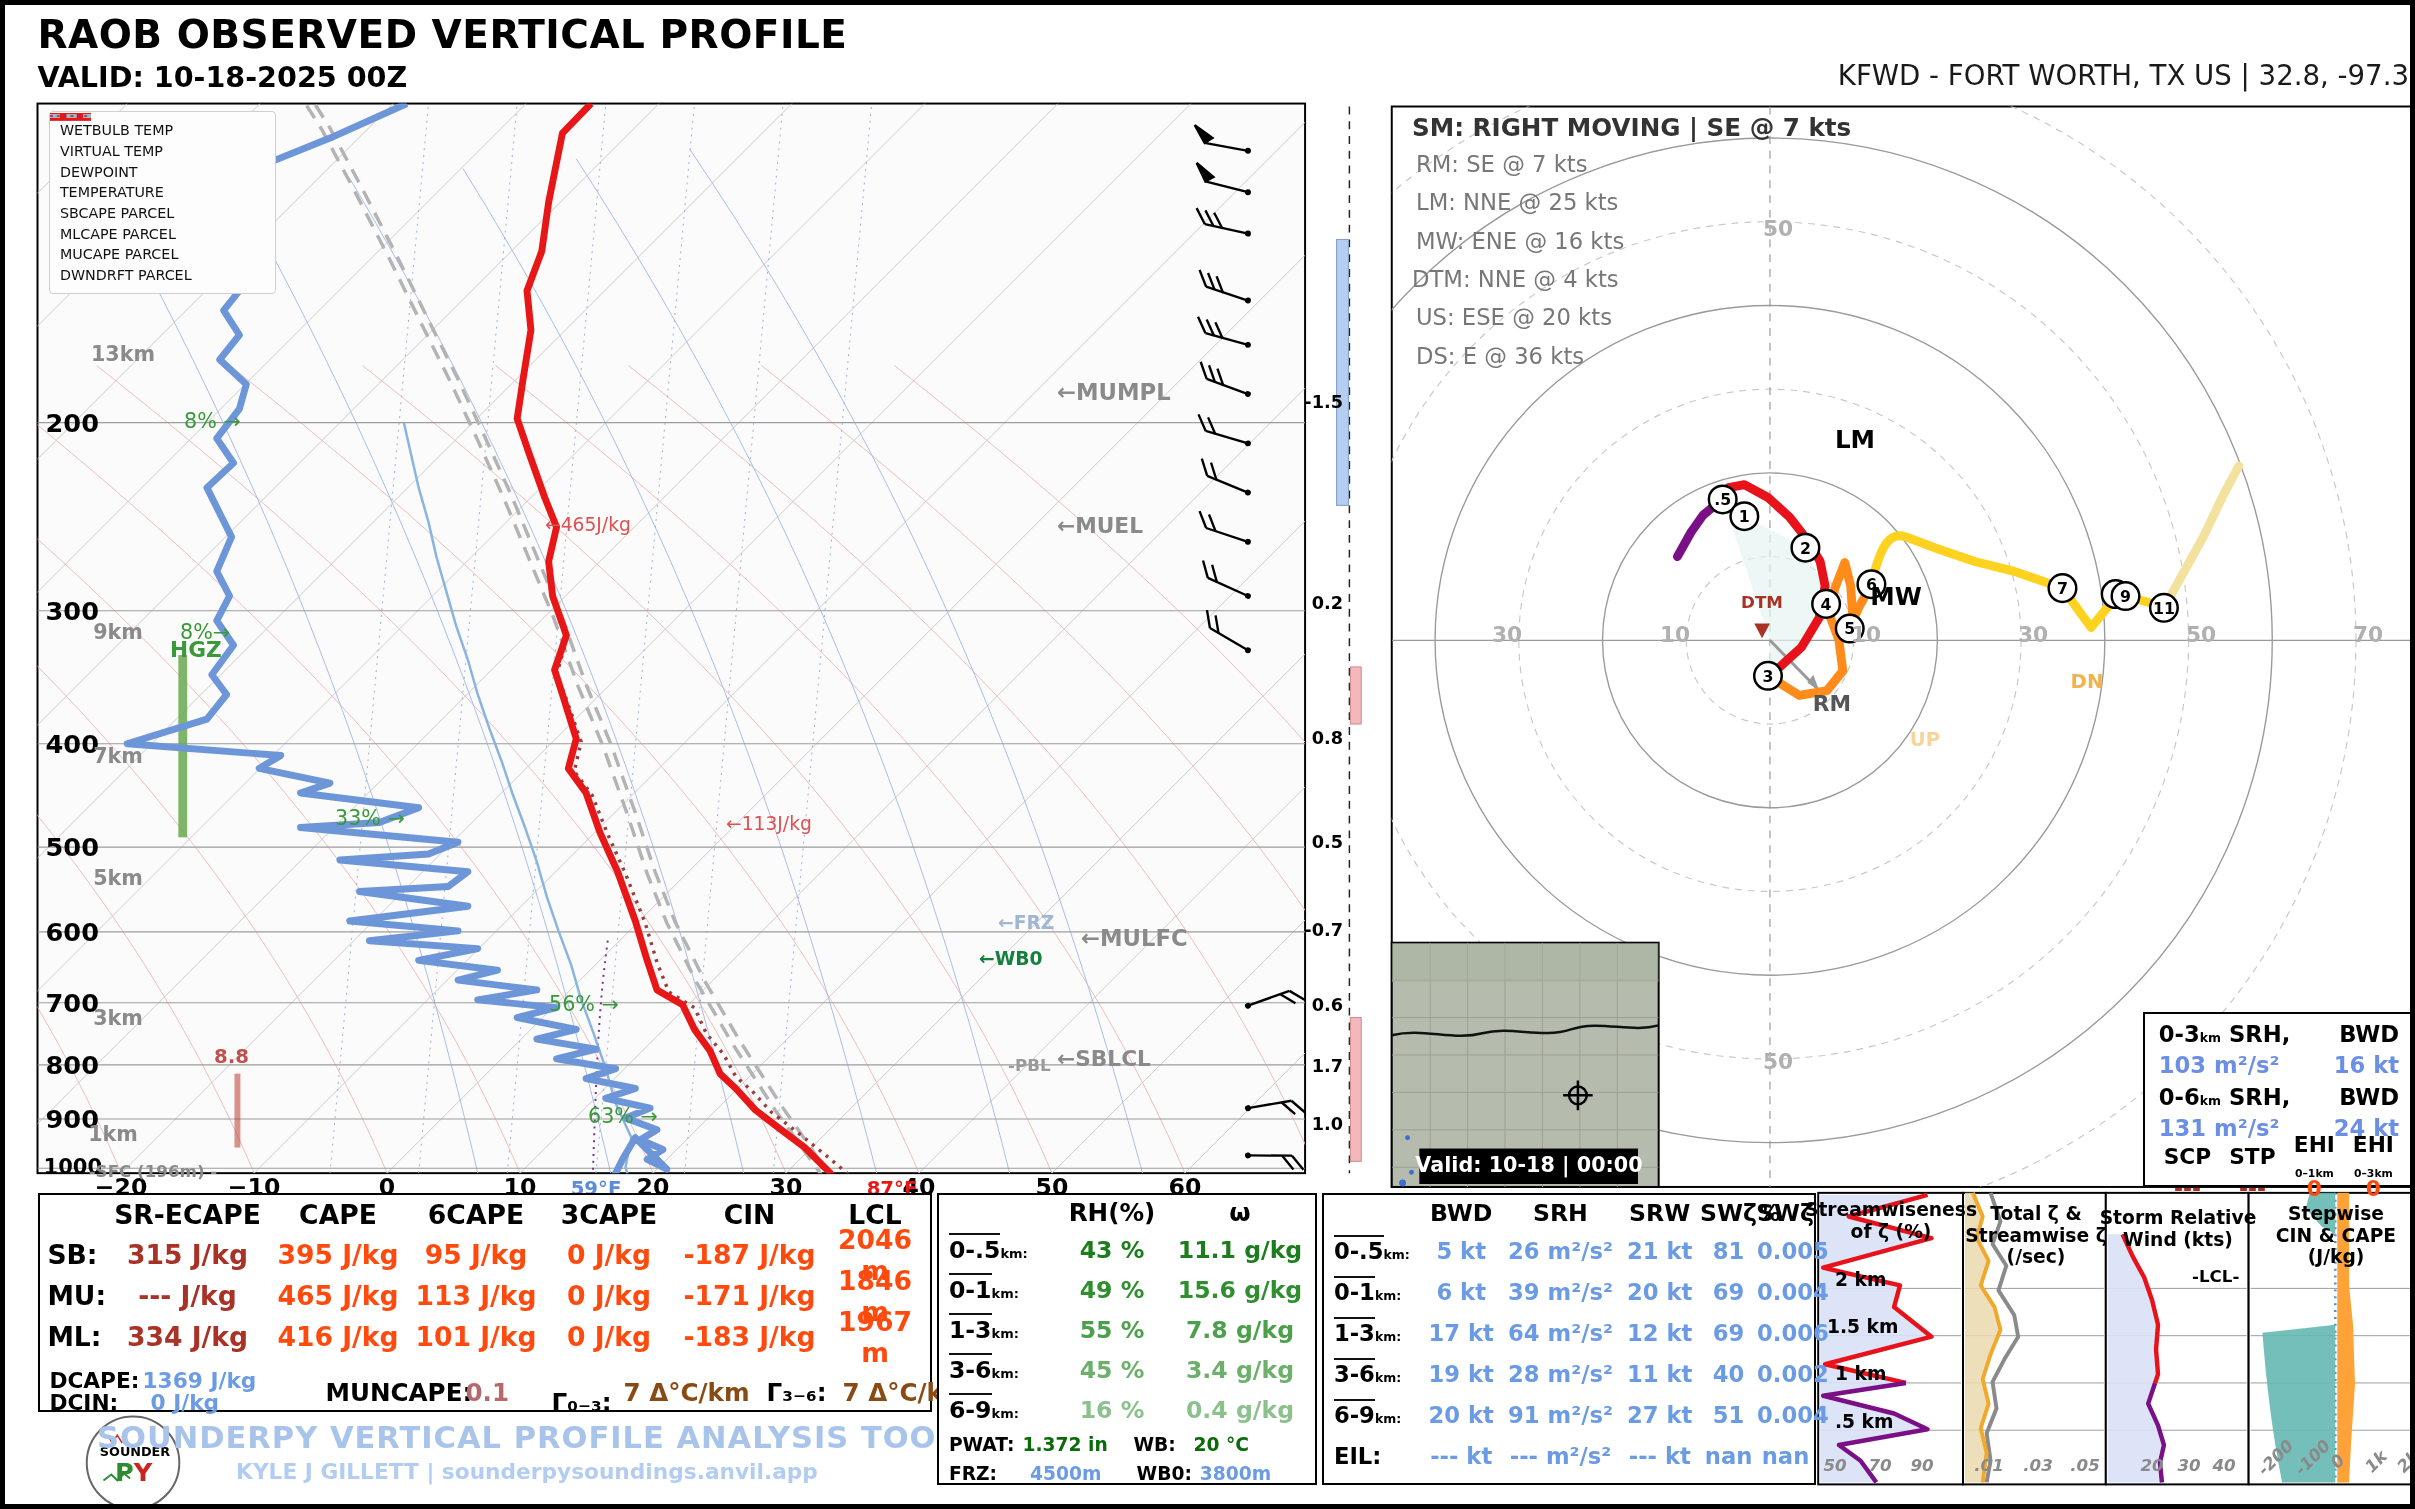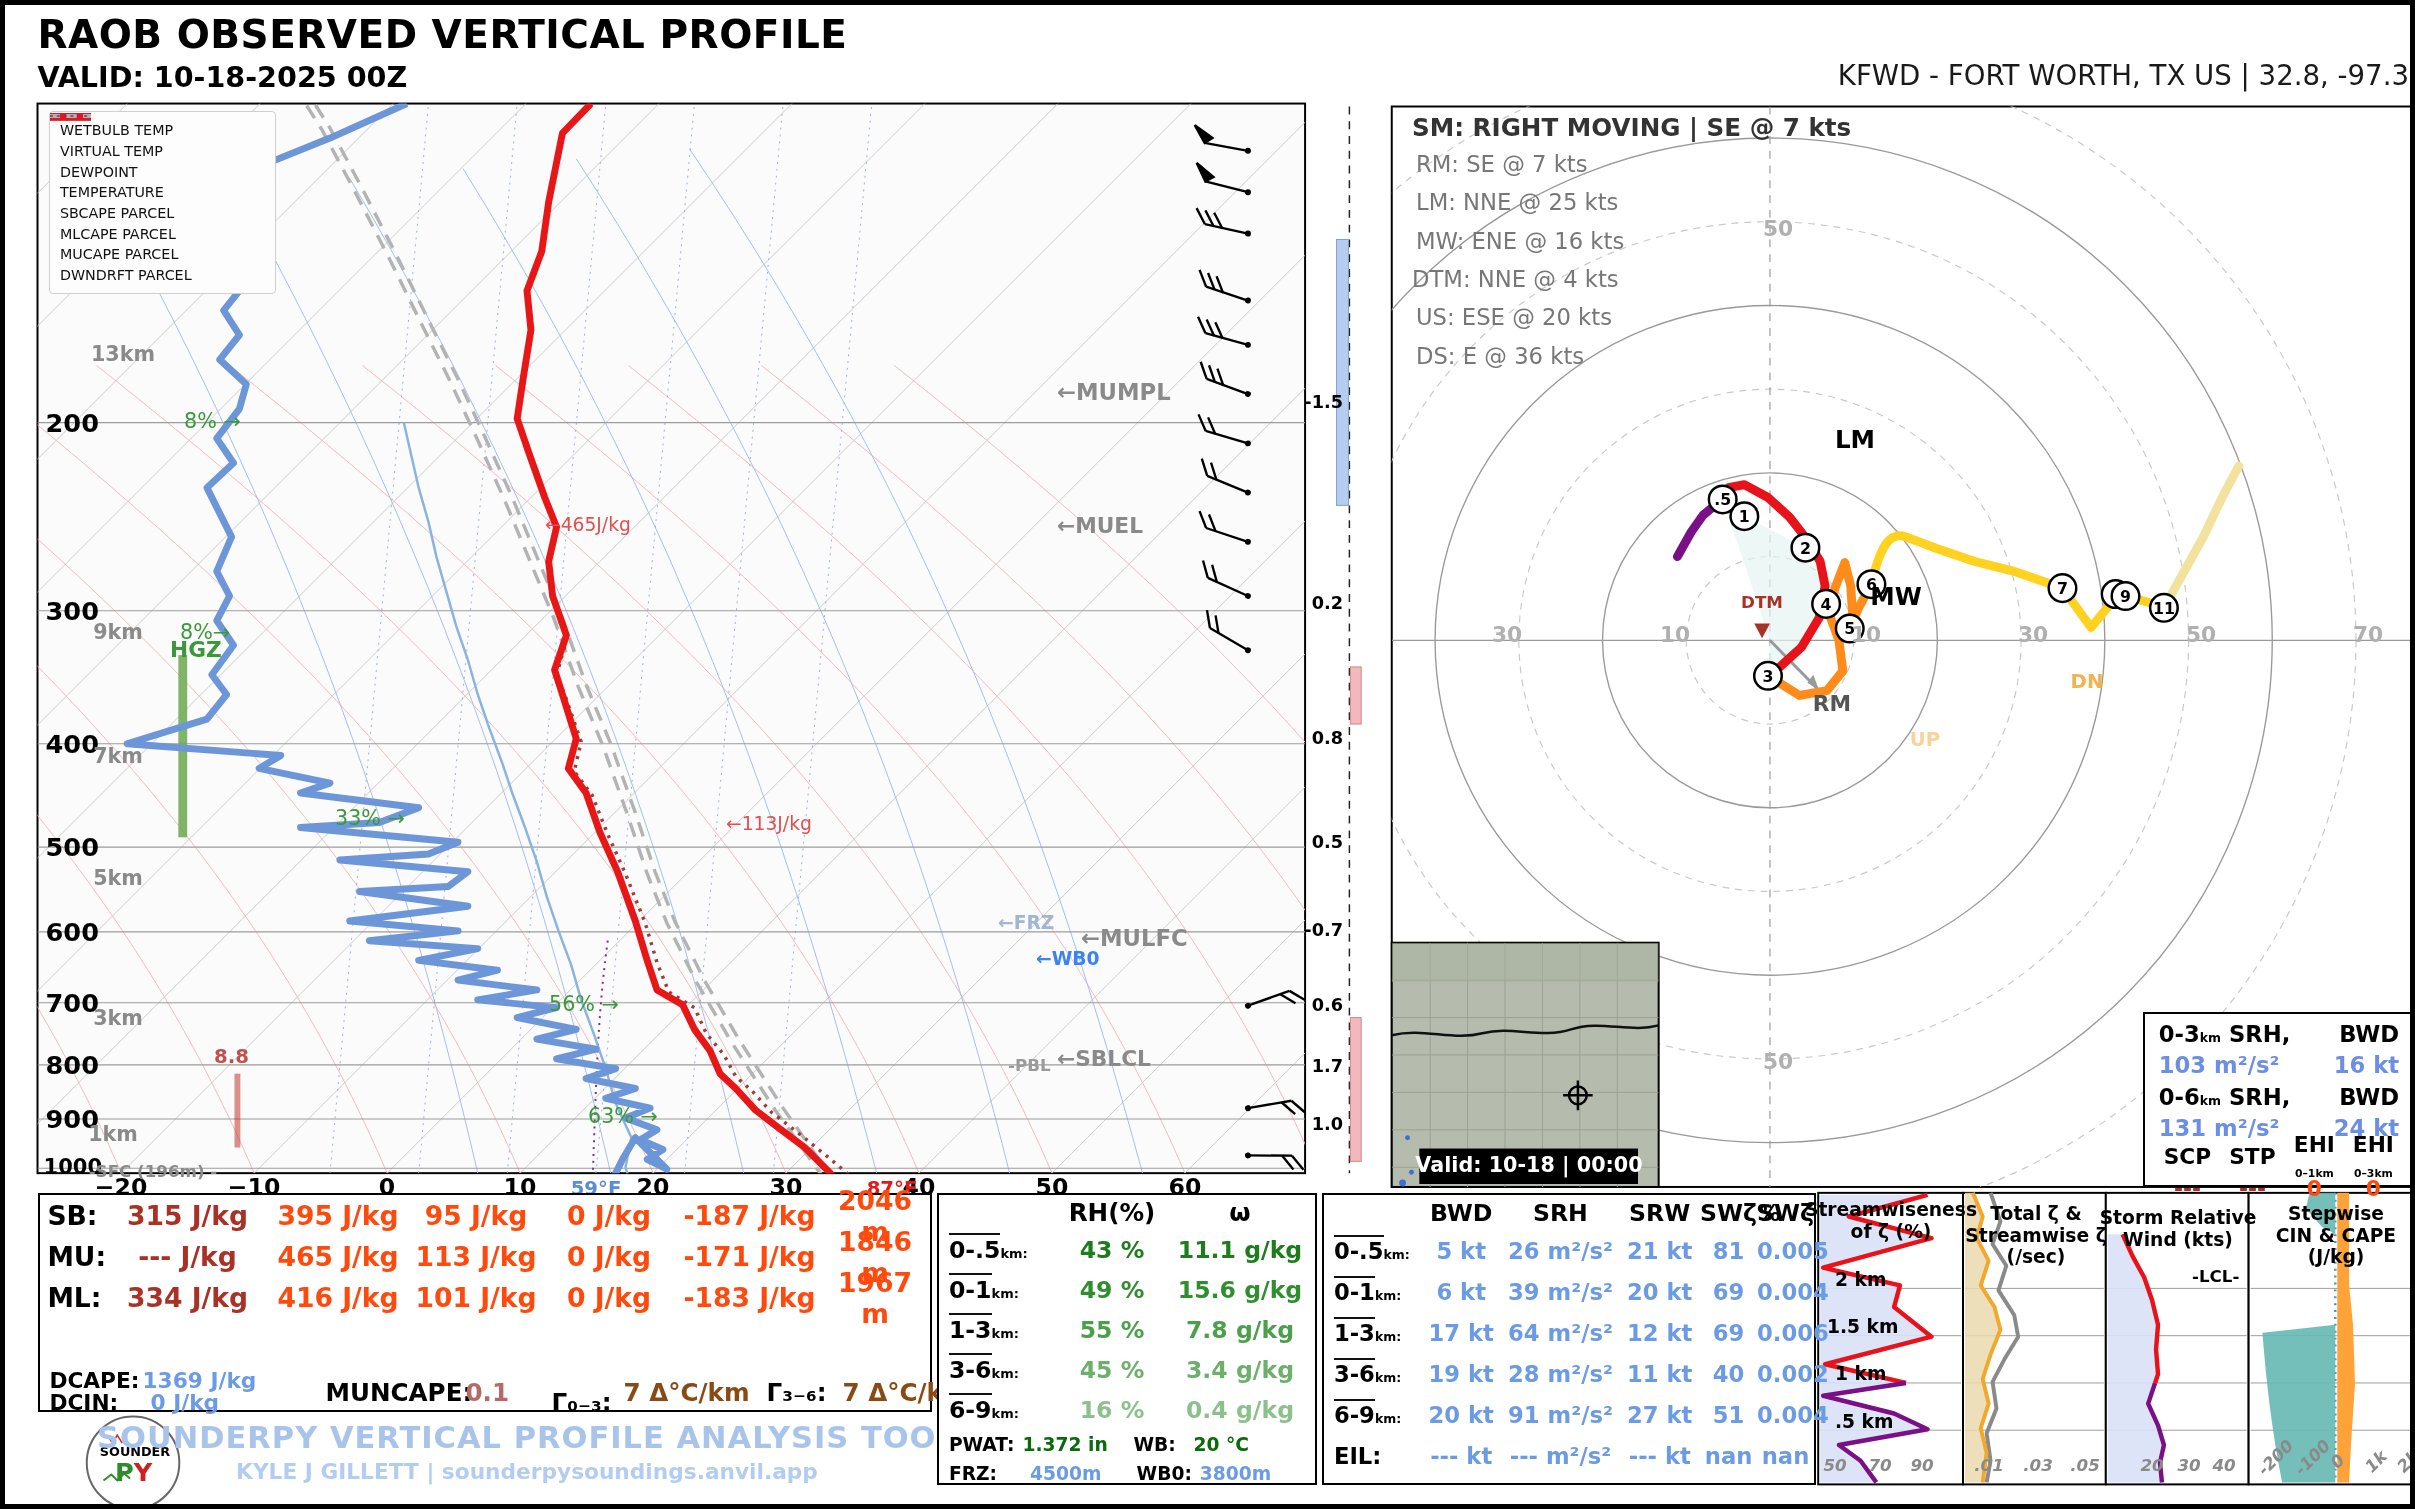--- a/index.html
+++ b/index.html
@@ -442,21 +442,21 @@
 <div class="t b" style="left:165px;top:634px;font-size:21.7px;color:#3a9a3a;">HGZ</div>
 <div class="t" style="left:330px;top:803px;font-size:20.7px;color:#3a9a3a;">33% →</div>
 <div class="t" style="left:544px;top:989px;font-size:20.7px;color:#3a9a3a;">56% →</div>
 <div class="t" style="left:583px;top:1101px;font-size:20.7px;color:#3a9a3a;">63% →</div>
 <div class="t" style="left:540px;top:510px;font-size:18.7px;color:#e05050;">←465J/kg</div>
 <div class="t" style="left:721px;top:809px;font-size:18.7px;color:#e05050;">←113J/kg</div>
 <div class="t b" style="left:209px;top:1042px;font-size:19.7px;color:#c0504d;">8.8</div>
 <div class="t b" style="left:1052px;top:376px;font-size:22.7px;color:#8a8a8a;">←MUMPL</div>
 <div class="t b" style="left:1052px;top:510px;font-size:21.7px;color:#8a8a8a;">←MUEL</div>
 <div class="t" style="left:993px;top:908px;font-size:18.7px;font-weight:600;color:#9fb6d4;">←FRZ</div>
-<div class="t" style="left:1031px;top:944px;font-size:18.7px;font-weight:600;color:#3b82f6;">←WB0</div>
+<div class="t" style="left:974px;top:944px;font-size:18.7px;font-weight:600;color:#15803d;">←WB0</div>
 <div class="t b" style="left:1076px;top:922px;font-size:22.7px;color:#8a8a8a;">←MULFC</div>
 <div class="t" style="left:1003px;top:1052px;font-size:16.7px;font-weight:600;color:#9a9a9a;">-PBL</div>
 <div class="t b" style="left:1052px;top:1043px;font-size:21.7px;color:#8a8a8a;">←SBLCL</div>
 
 <div class="t b r" style="left:1338px;top:388px;font-size:17.7px;">-1.5</div>
 <div class="t b r" style="left:1338px;top:589px;font-size:17.7px;">0.2</div>
 <div class="t b r" style="left:1338px;top:724px;font-size:17.7px;">0.8</div>
 <div class="t b r" style="left:1338px;top:828px;font-size:17.7px;">0.5</div>
 <div class="t b r" style="left:1338px;top:916px;font-size:17.7px;">-0.7</div>
 <div class="t b r" style="left:1338px;top:991px;font-size:17.7px;">0.6</div>
@@ -514,20 +514,29 @@
     <span class="cell brick" style="width:65px;">---</span>
     <span class="cell brick" style="width:65px;">---</span>
     <span class="cell orange" style="width:59px;">0</span>
     <span class="cell orange" style="width:59px;">0</span>
   </div>
 </div>
 
 <div class="t b c" style="left:1524px;top:1150px;font-size:20.7px;color:#fff;">Valid: 10-18 | 00:00</div>
 
 <div class="panel" style="left:32.5px;top:1188px;width:894px;height:219px;">
+  <div class="row" style="height:39px;font-size:26.6px;font-weight:bold;">
+    <span class="cell" style="width:69px;"></span>
+    <span class="cell" style="width:158px;">SR-ECAPE</span>
+    <span class="cell" style="width:143px;">CAPE</span>
+    <span class="cell" style="width:133px;">6CAPE</span>
+    <span class="cell" style="width:133px;">3CAPE</span>
+    <span class="cell" style="width:148px;">CIN</span>
+    <span class="cell" style="width:103px;">LCL</span>
+  </div>
   <div class="row" style="height:41px;font-size:26.6px;font-weight:bold;">
     <span style="width:69px;padding-left:7.9px;box-sizing:border-box;">SB:</span>
     <span class="cell brick" style="width:158px;">315 J/kg</span>
     <span class="cell orange" style="width:143px;">395 J/kg</span>
     <span class="cell orange" style="width:133px;">95 J/kg</span>
     <span class="cell orange" style="width:133px;">0 J/kg</span>
     <span class="cell orange" style="width:148px;">-187 J/kg</span>
     <span class="cell orange" style="width:103px;">2046 m</span>
   </div>
   <div class="row" style="height:41px;font-size:26.6px;font-weight:bold;">

